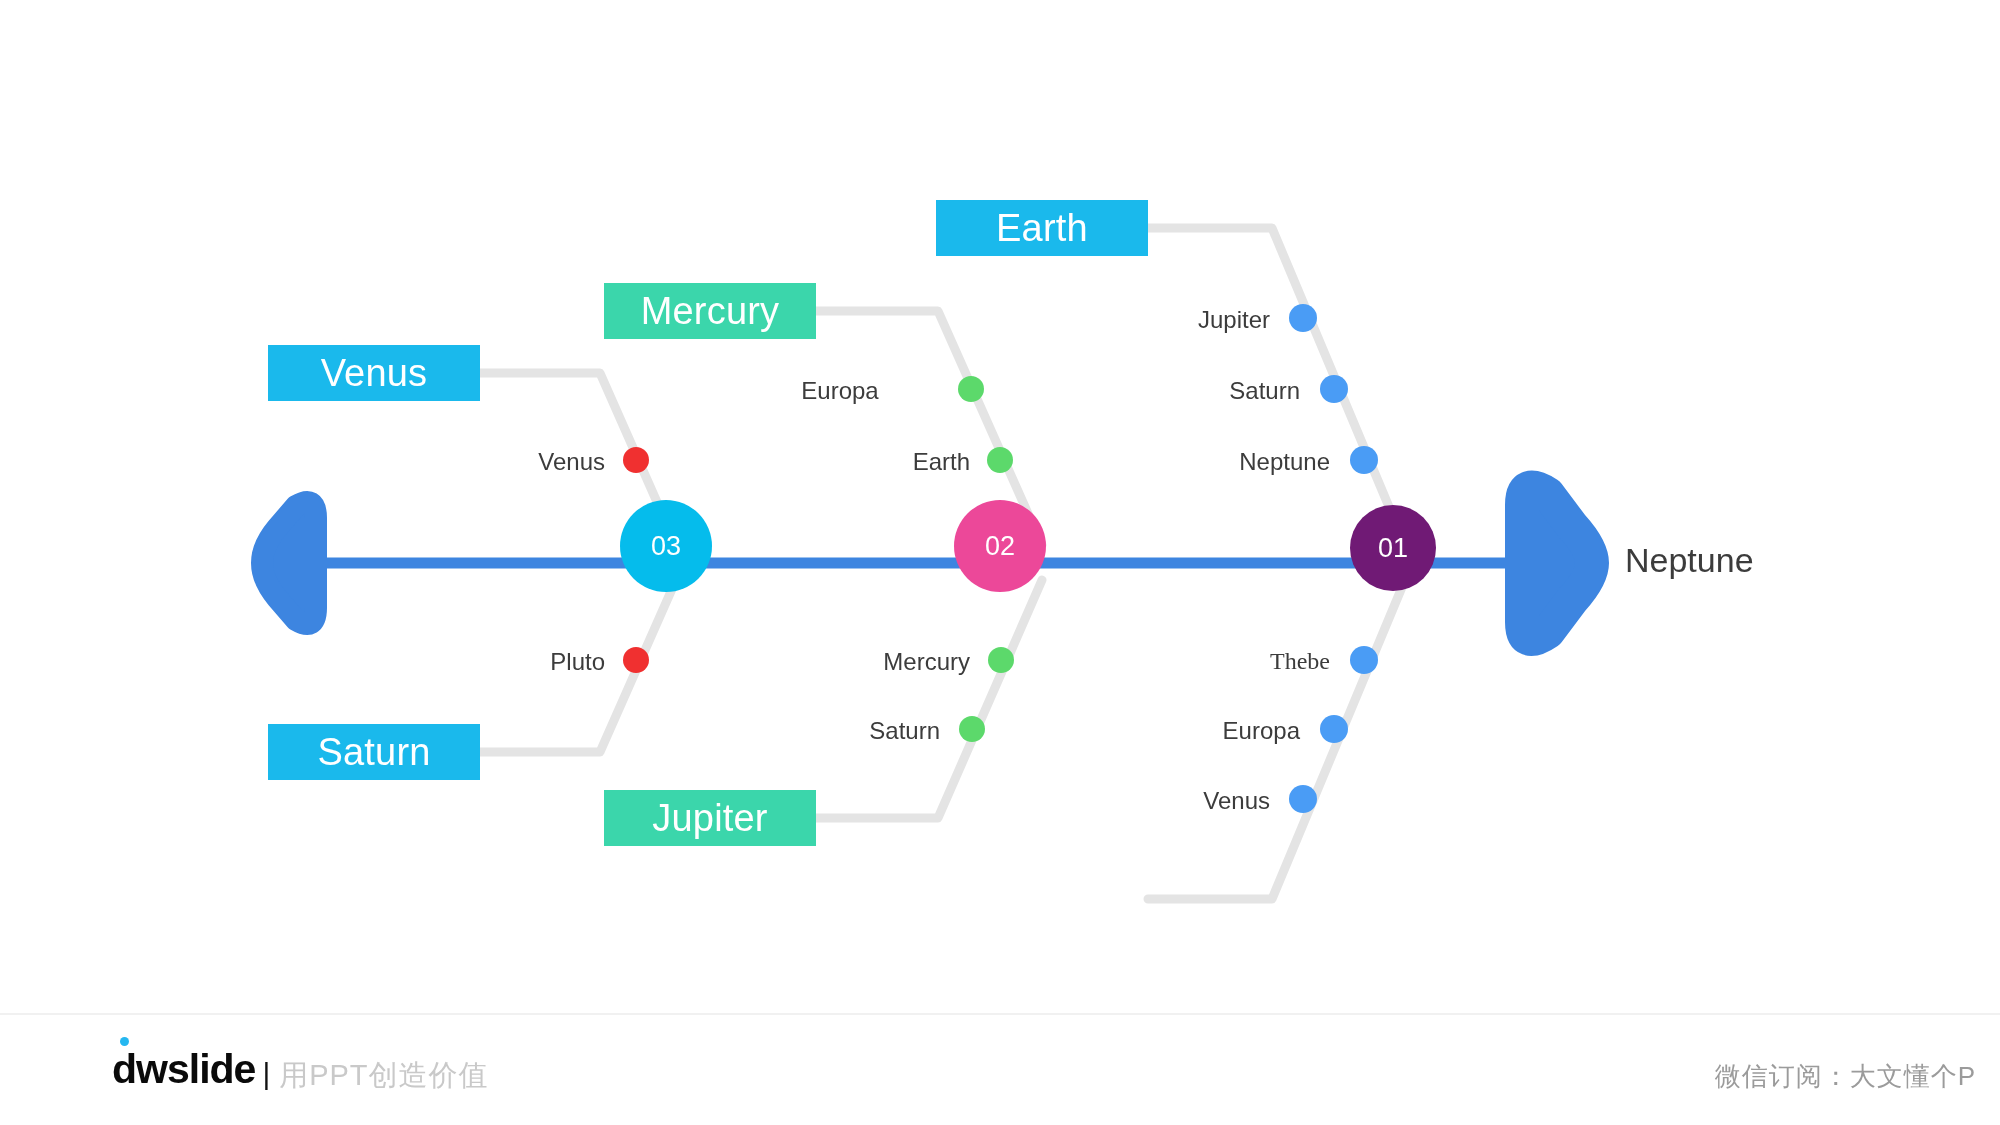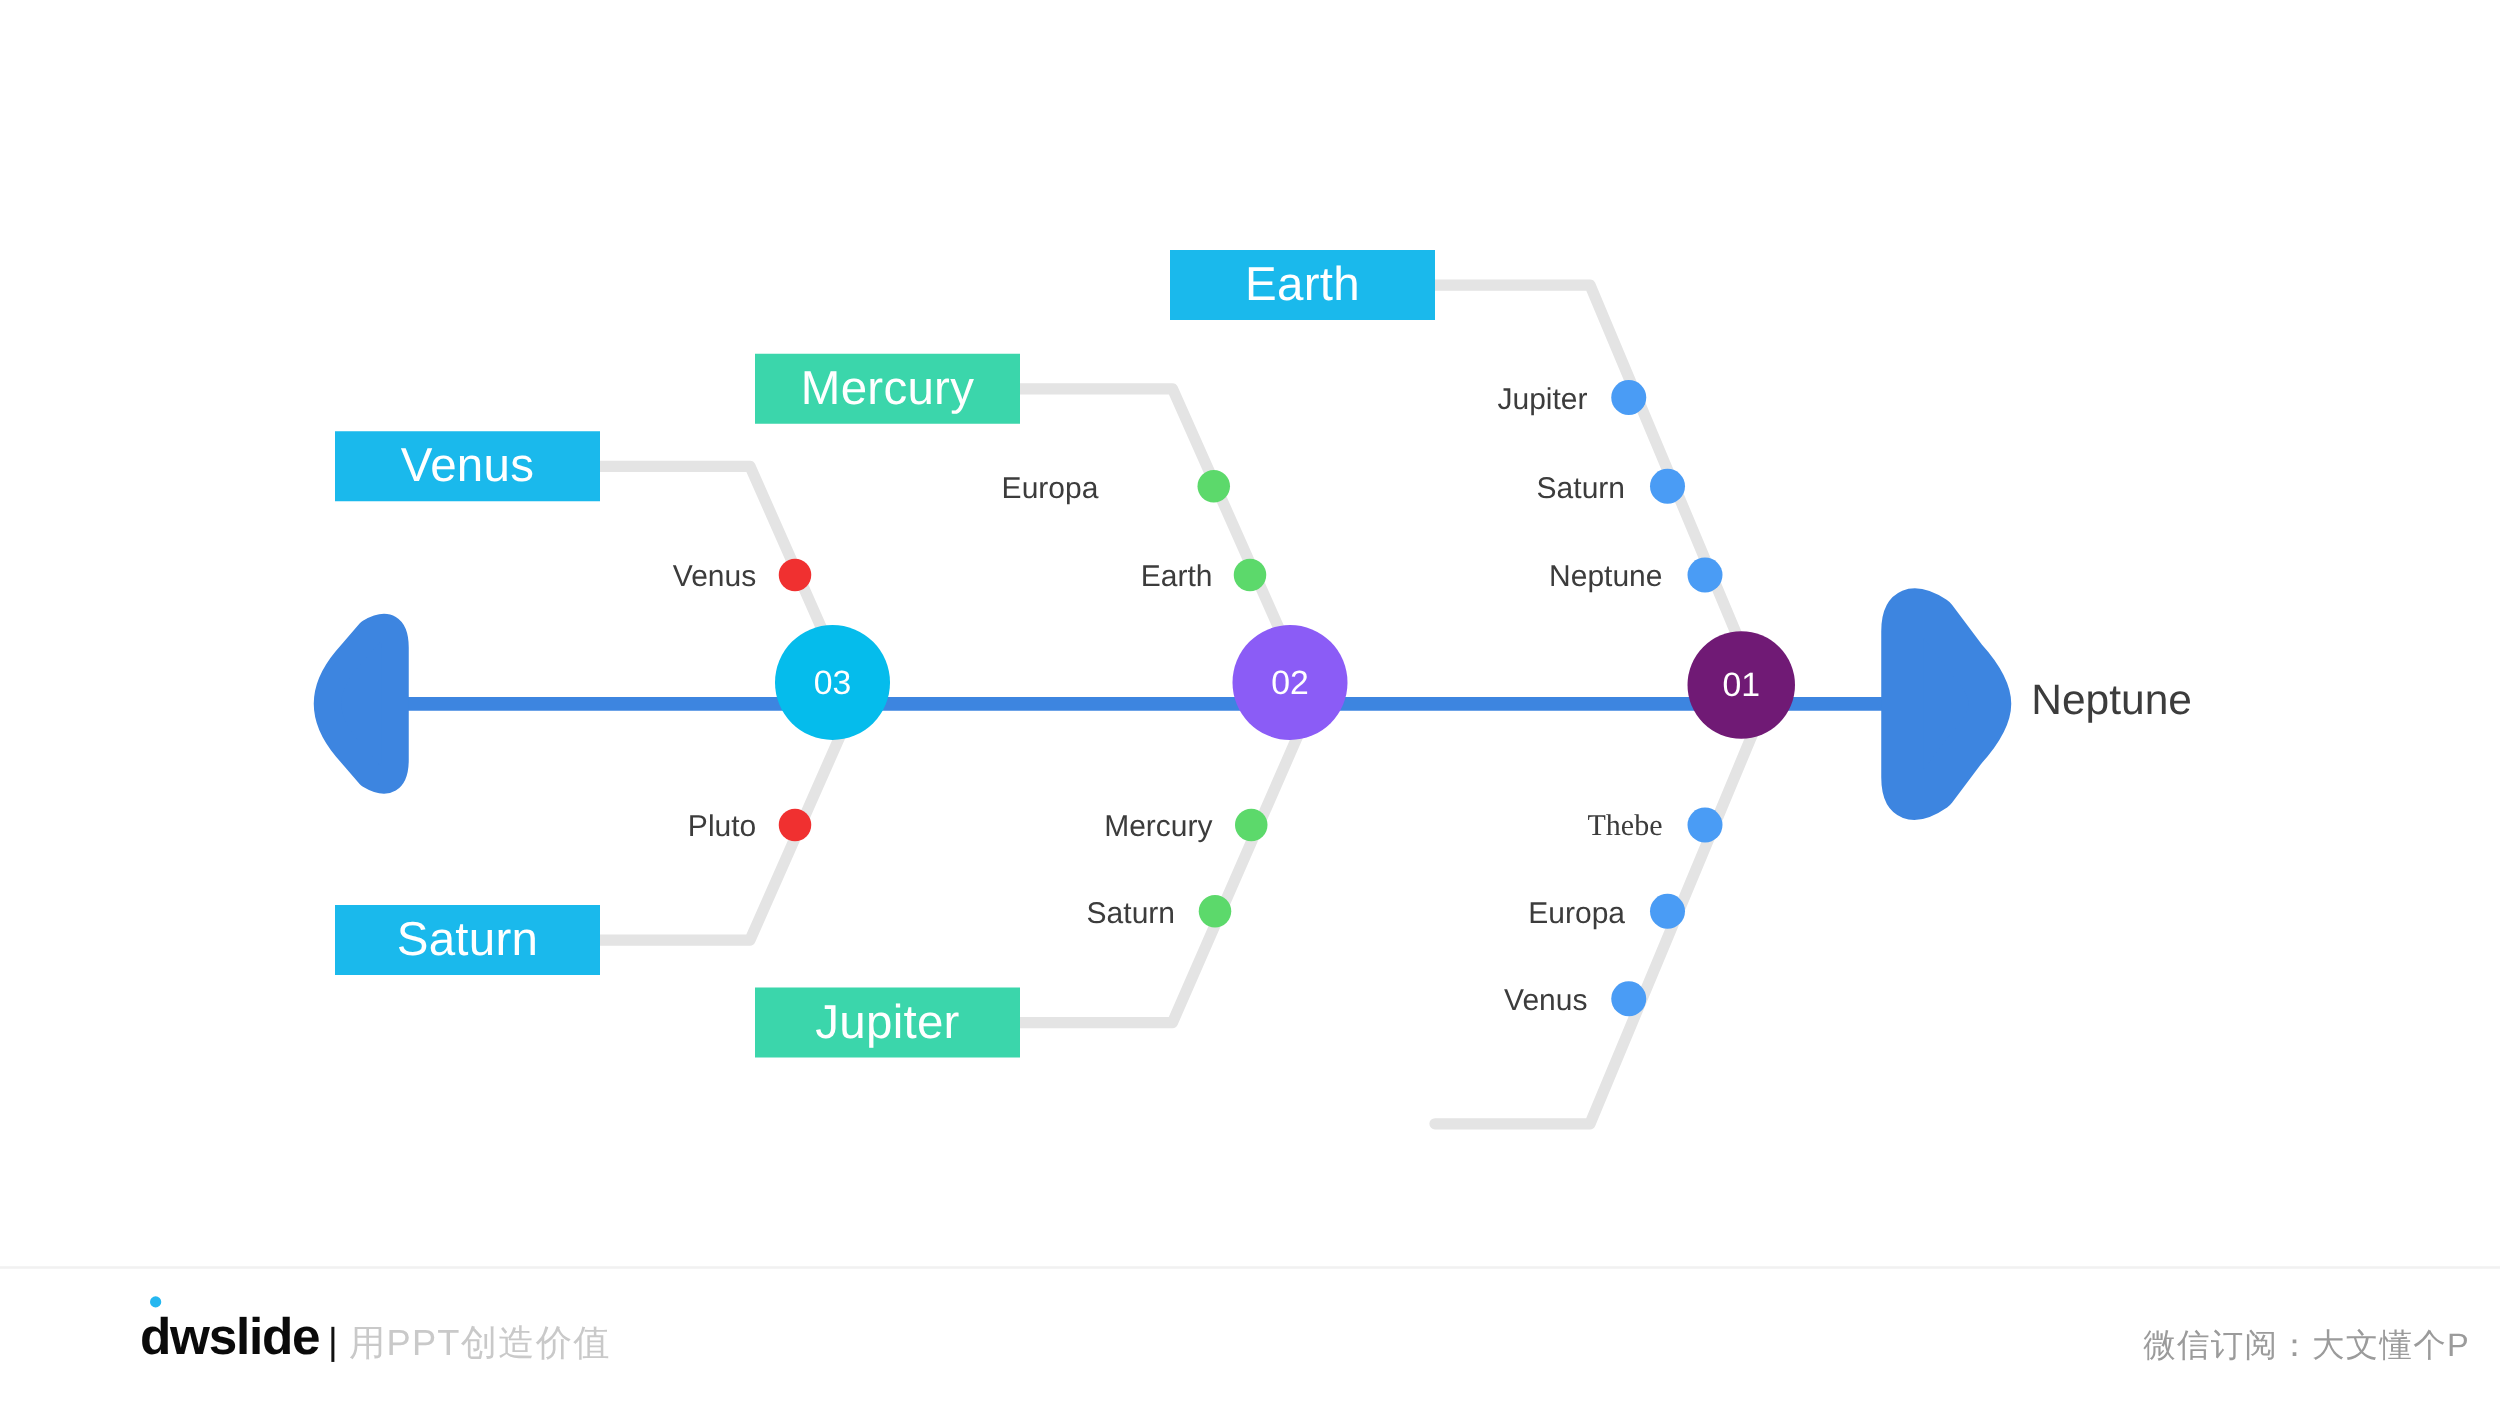--- a/index.html
+++ b/index.html
@@ -169,21 +169,21 @@
       <circle cx="1334" cy="389" r="14" fill="#4a9cf5"></circle>
       <circle cx="1364" cy="460" r="14" fill="#4a9cf5"></circle>
       <circle cx="1364" cy="660" r="14" fill="#4a9cf5"></circle>
       <circle cx="1334" cy="729" r="14" fill="#4a9cf5"></circle>
       <circle cx="1303" cy="799" r="14" fill="#4a9cf5"></circle>
     </svg>
 
     <div class="circle-num" style="left:620px; top:500px; width:92px; height:92px; background:#05bcec;">
       <span>03</span>
     </div>
-    <div class="circle-num" style="left:986px; top:500px; width:92px; height:92px; background:#8b5cf6;">
+    <div class="circle-num" style="left:954px; top:500px; width:92px; height:92px; background:#ec4899;">
       <span>02</span>
     </div>
     <div class="circle-num" style="left:1350px; top:505px; width:86px; height:86px; background:#701a75;">
       <span>01</span>
     </div>
 
     <div class="cat-box" style="left:268px; top:345px; width:212px; height:56px; background:#1ab9ec;">
       <span>Venus</span>
     </div>
     <div class="cat-box" style="left:268px; top:724px; width:212px; height:56px; background:#1ab9ec;">

